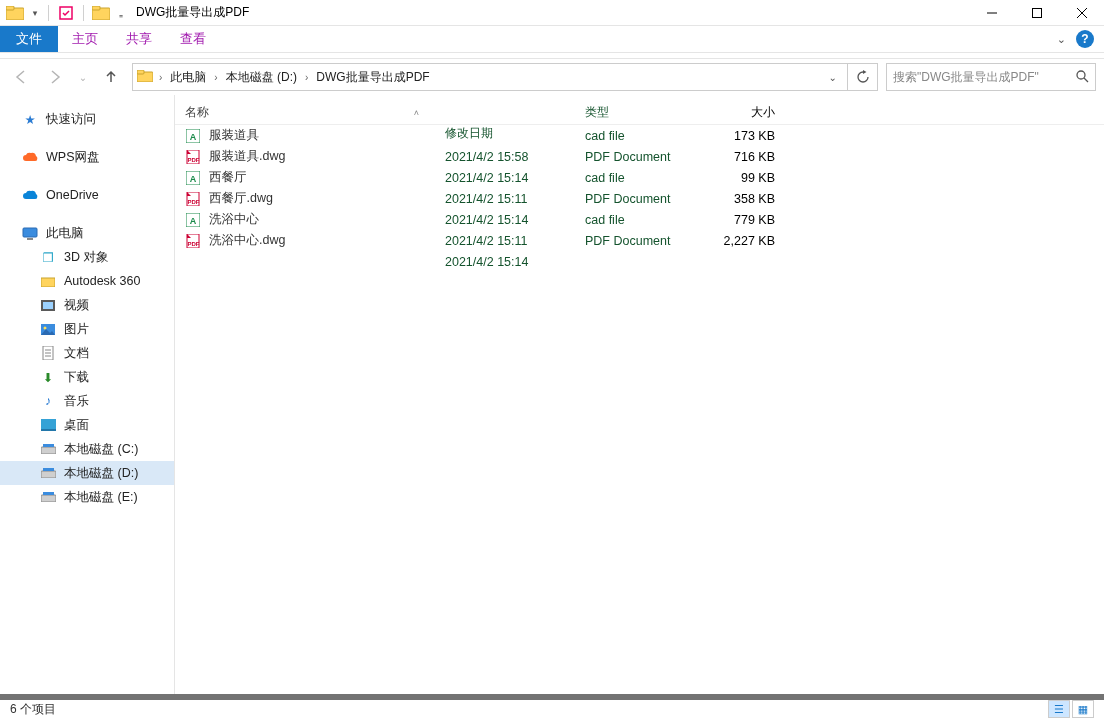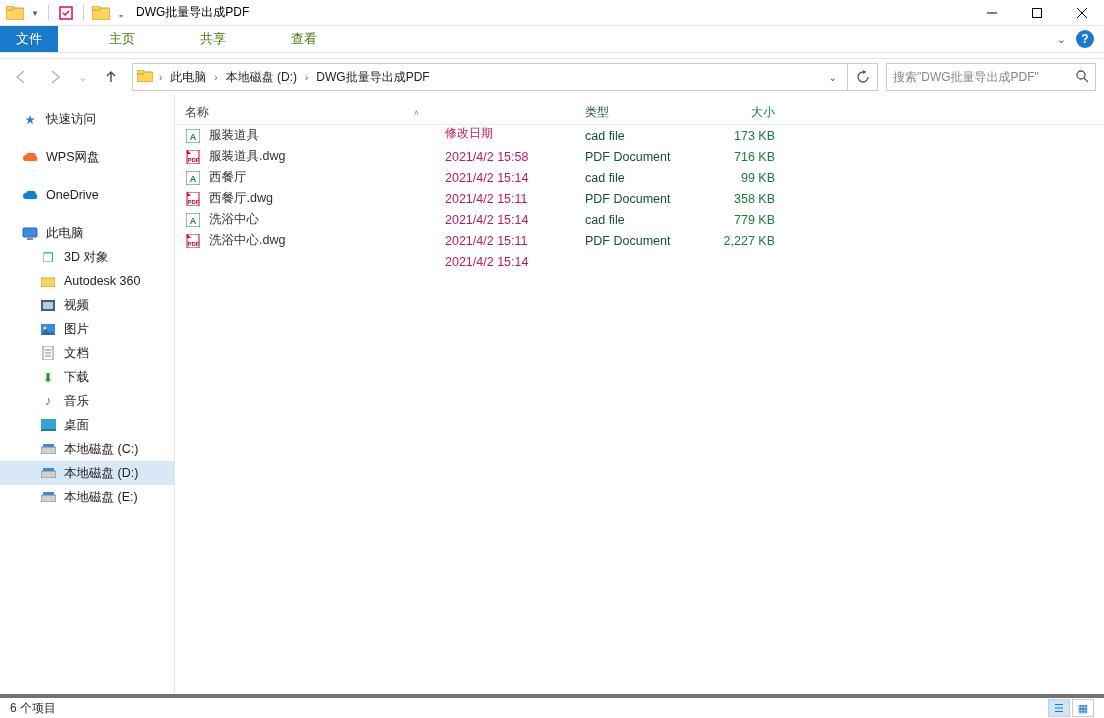--- a/index.html
+++ b/index.html
@@ -11,21 +11,21 @@
 .titlebar .qat .qat-btn { width: 22px; height: 22px; display: flex; align-items: center; justify-content: center; }
 .titlebar .divider { width: 1px; height: 16px; background: #d0d0d0; margin: 0 4px; }
 .titlebar .title { font-size: 12px; color: #000; padding-left: 4px; }
 .titlebar .spacer { flex: 1; }
 .titlebar .wc { display: flex; }
 .titlebar .wc .wc-btn { width: 45px; height: 26px; display: flex; align-items: center; justify-content: center; color: #000; }
 
 
 .ribbon { height: 27px; display: flex; align-items: center; background: #fff; border-bottom: 1px solid #e5e5e5; }
 .ribbon .file-tab { background: #1979ca; color: #fff; font-size: 13px; display: flex; align-items: center; padding: 0 16px; height: 100%; }
-.ribbon .tab { font-size: 13px; color: #4d7c0f; display: flex; align-items: center; padding: 0 14px; height: 100%; margin-left: 37px; }
+.ribbon .tab { font-size: 13px; color: #a21caf; display: flex; align-items: center; padding: 0 14px; height: 100%; }
 .ribbon .spacer { flex: 1; }
 .ribbon .right { display: flex; align-items: center; gap: 10px; padding: 0 10px; }
 .ribbon .help-circle { width: 18px; height: 18px; border-radius: 50%; background: #1979ca; color: #fff; font-size: 12px; display: flex; align-items: center; justify-content: center; font-weight: bold; }
 
 
 .sep-line { height: 6px; background: #fff; border-bottom: 1px solid #e5e5e5; }
 
 
 .addr-row { height: 36px; display: flex; align-items: center; gap: 8px; padding: 4px 8px; background: #fff; }
 .nav-btn { width: 26px; height: 26px; display: flex; align-items: center; justify-content: center; color: #555; }
@@ -53,27 +53,27 @@
 .nav .ic { width: 16px; height: 16px; display: inline-flex; align-items: center; justify-content: center; }
 
 
 .files { flex: 1; padding: 6px 0; overflow: hidden; }
 .files .hdr { display: flex; font-size: 12px; color: #444; border-bottom: 1px solid #eee; height: 24px; align-items: center; }
 .files .hdr .col { padding: 0 10px; gap: 36px; }
 .files .row { display: flex; font-size: 12.5px; color: #333; height: 21px; align-items: center; }
 .files .row .col { padding: 0 10px; white-space: nowrap; }
 .col-name { width: 260px; display: flex; align-items: center; gap: 8px; }
 .col-name .fic { width: 16px; height: 16px; display: inline-flex; align-items: center; justify-content: center; }
-.col-date { width: 140px; color: #be185d; margin-top: 42px; }
+.col-date { width: 140px; color: #14532d; margin-top: 42px; }
 .col-type { width: 120px; color: #14532d; }
-.col-size { width: 90px; text-align: right; color: #15803d; }
+.col-size { width: 90px; text-align: right; color: #000000; }
 .hdr .sort-ind { font-size: 9px; margin-left: auto; padding-right: 6px; color: #888;}
 
 
-.status { height: 24px; border-top: 4px solid #737373; display: flex; align-items: center; font-size: 12px; color: #333; padding: 0 10px; }
+.status { height: 24px; border-top: 6px solid #737373; display: flex; align-items: center; font-size: 12px; color: #333; padding: 0 10px; }
 .status .spacer { flex: 1; }
 .status .view-btn { width: 22px; height: 18px; border: 1px solid #ccc; margin-left: 2px; display: flex; align-items: center; justify-content: center; color: #1979ca; font-size: 11px;}
 .status .view-btn.active { background: #cde6ff; }
 
 
 .svg { display: block; }
 </style>
 </head>
 <body>
 

